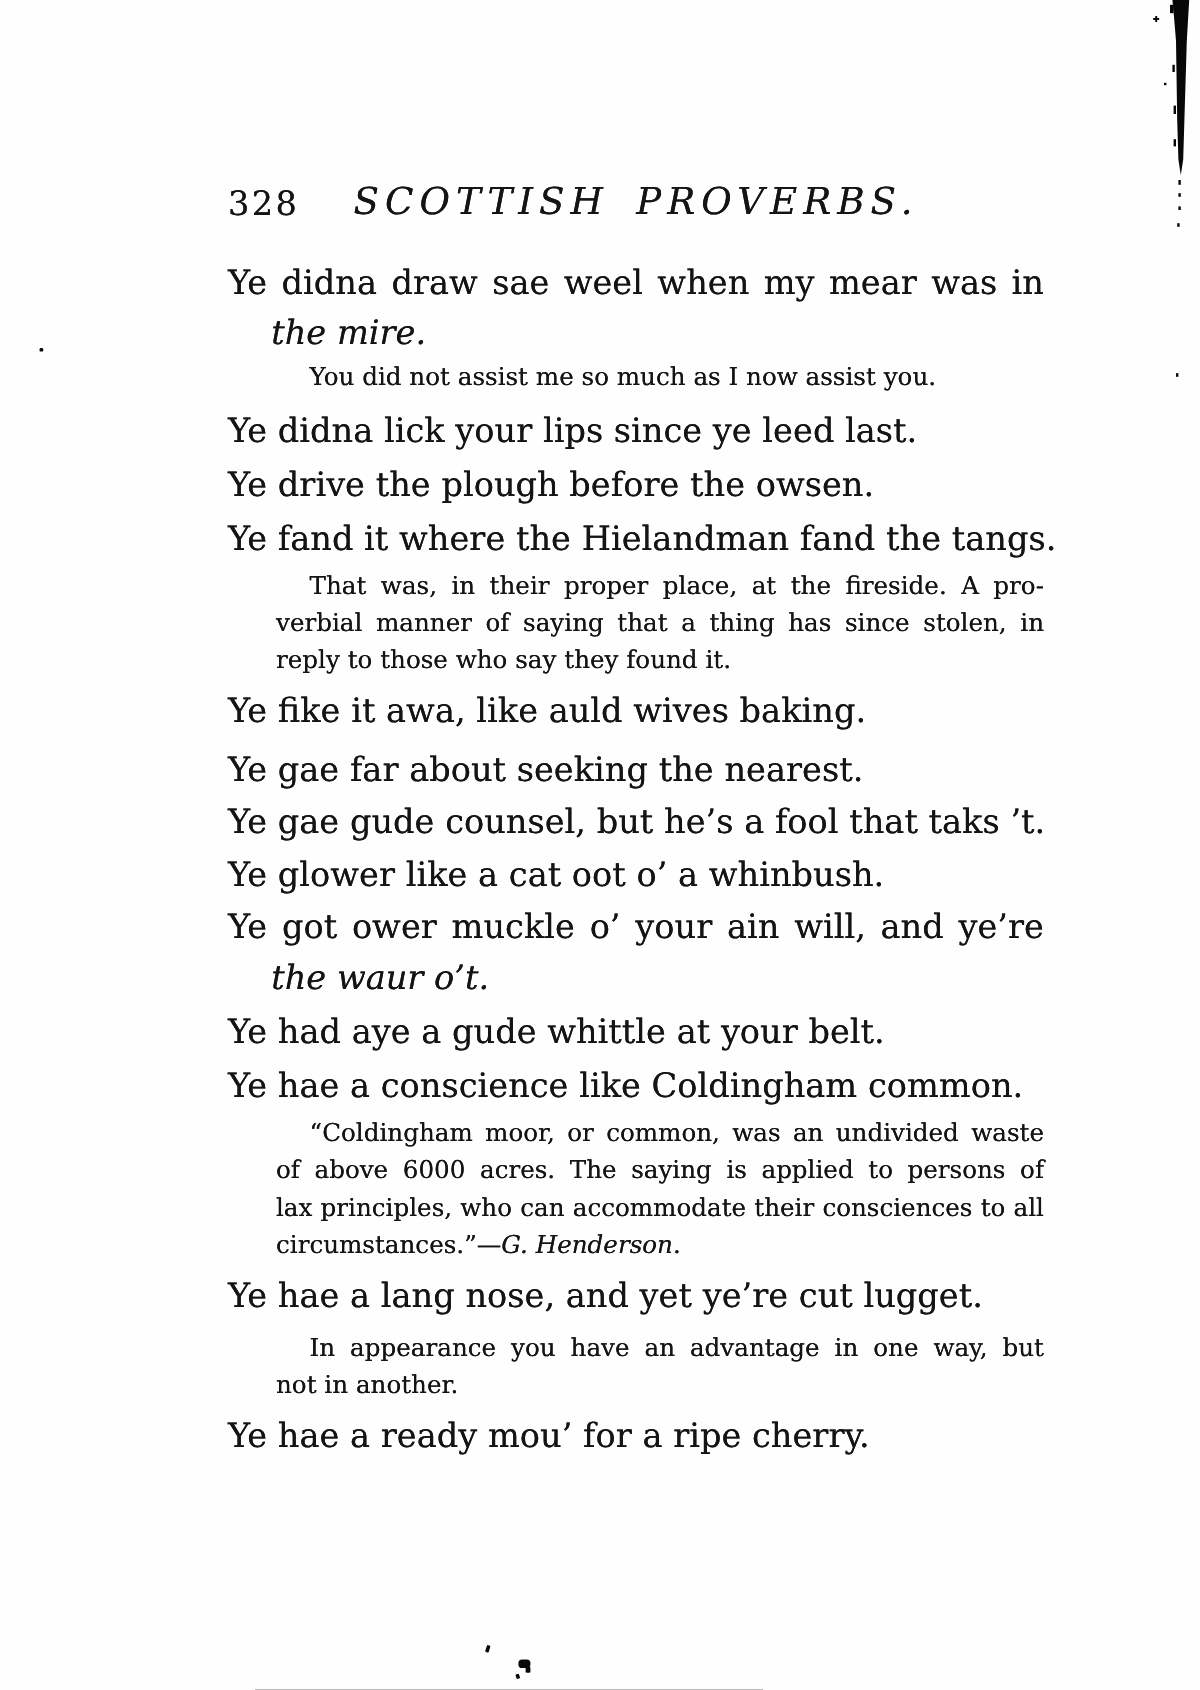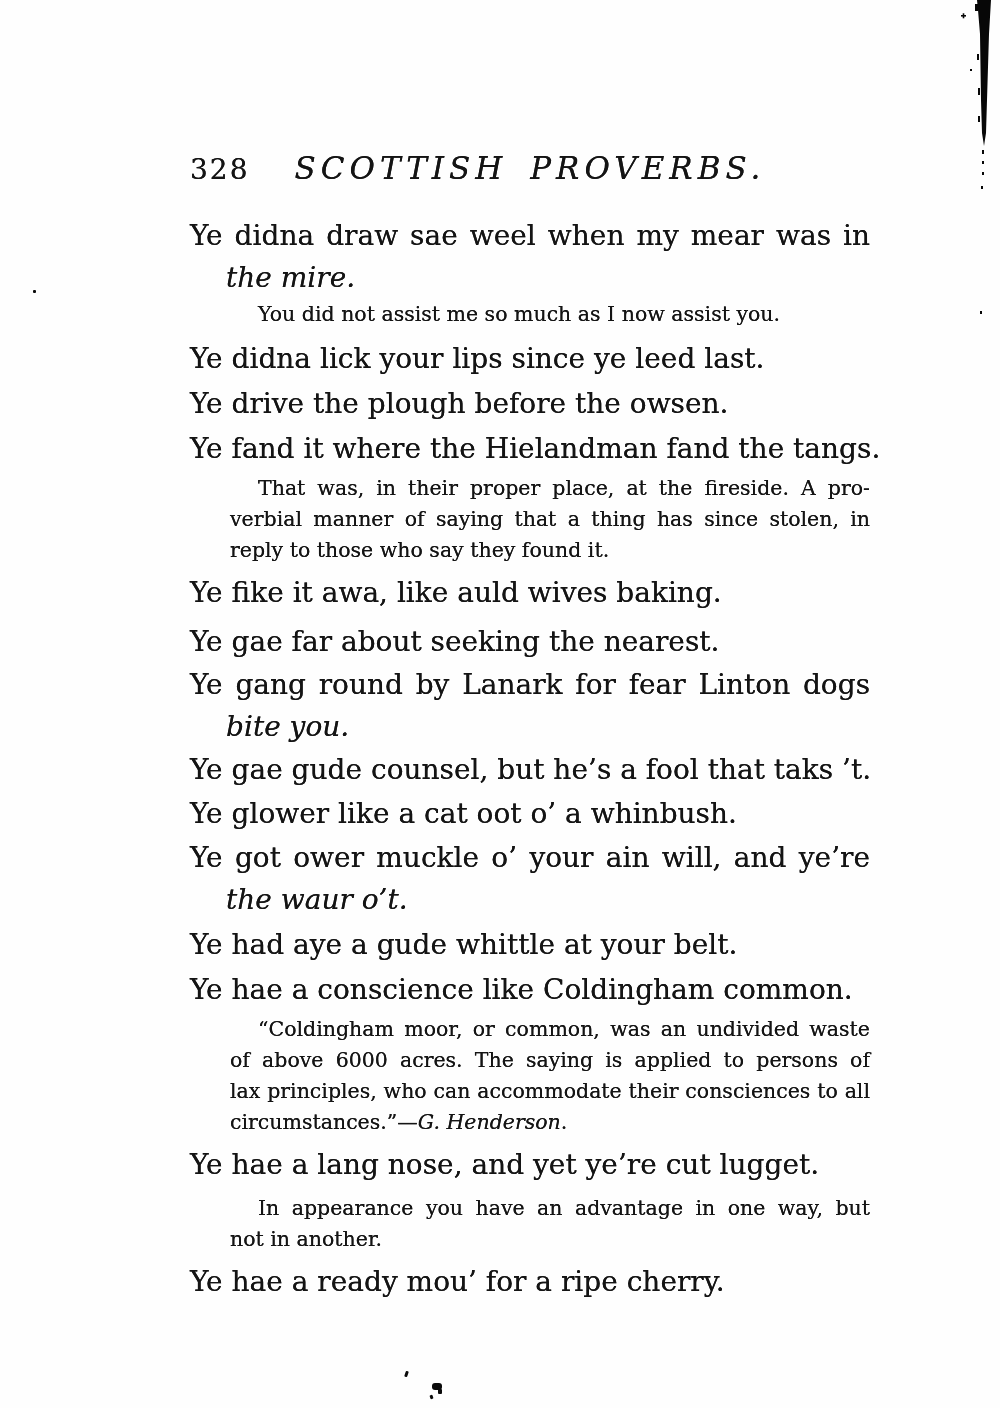--- a/index.html
+++ b/index.html
@@ -103,24 +103,20 @@
 
     <section class="proverb mt6">
       <div class="line">Ye fike it awa, like auld wives baking.</div>
     </section>
 
 
     <section class="proverb mt7">
       <div class="line">Ye gae far about seeking the nearest.</div>
     </section>
 
-    <section class="proverb mt1">
-      <div class="line j">Ye gang round by Lanark for fear Linton dogs</div>
-      <div class="line cont">bite you.</div>
-    </section>
 
     <section class="proverb mt1">
       <div class="line">Ye gae gude counsel, but he’s a fool that taks ’t.</div>
     </section>
 
     <section class="proverb mt2">
       <div class="line">Ye glower like a cat oot o’ a whinbush.</div>
     </section>
 
     <section class="proverb mt2">

